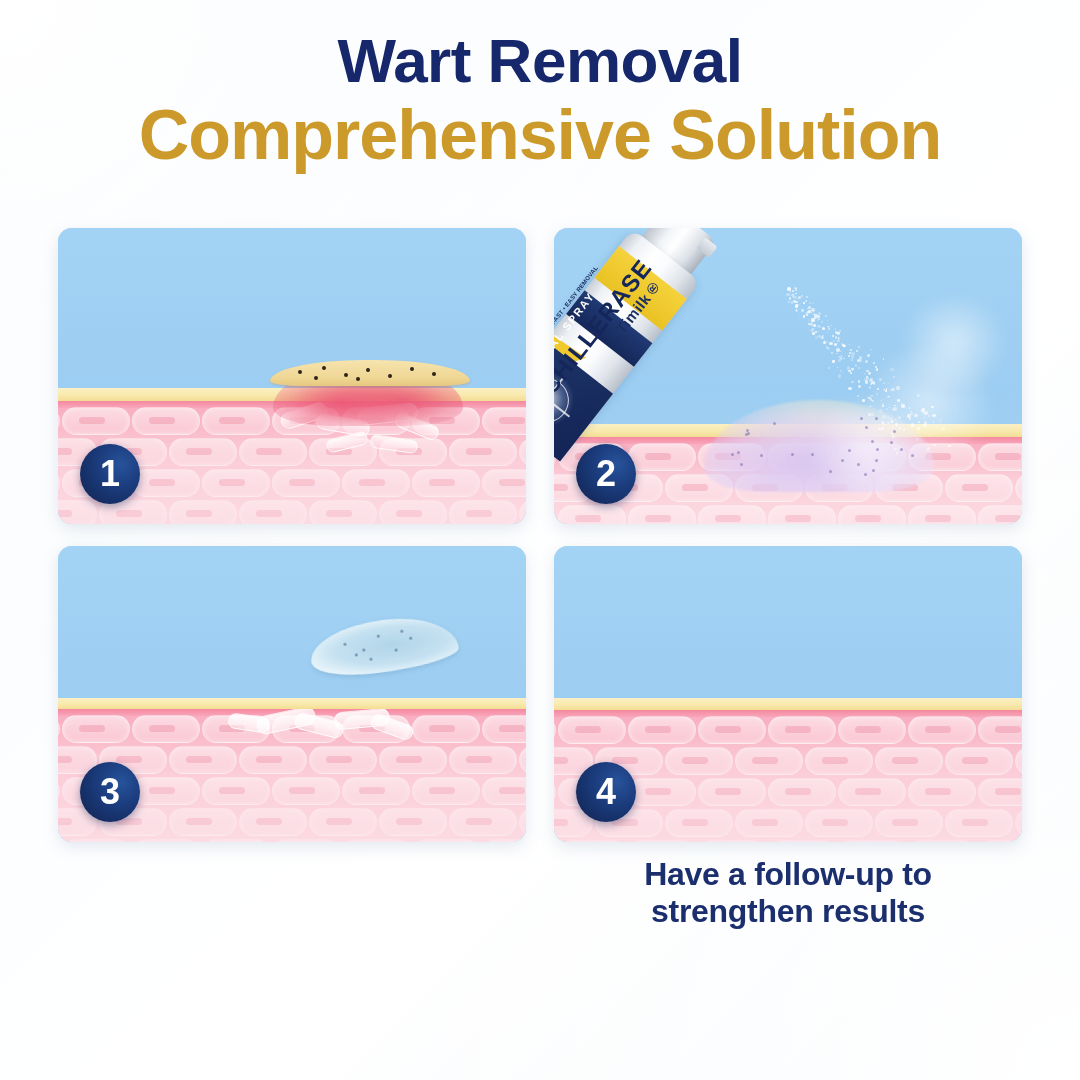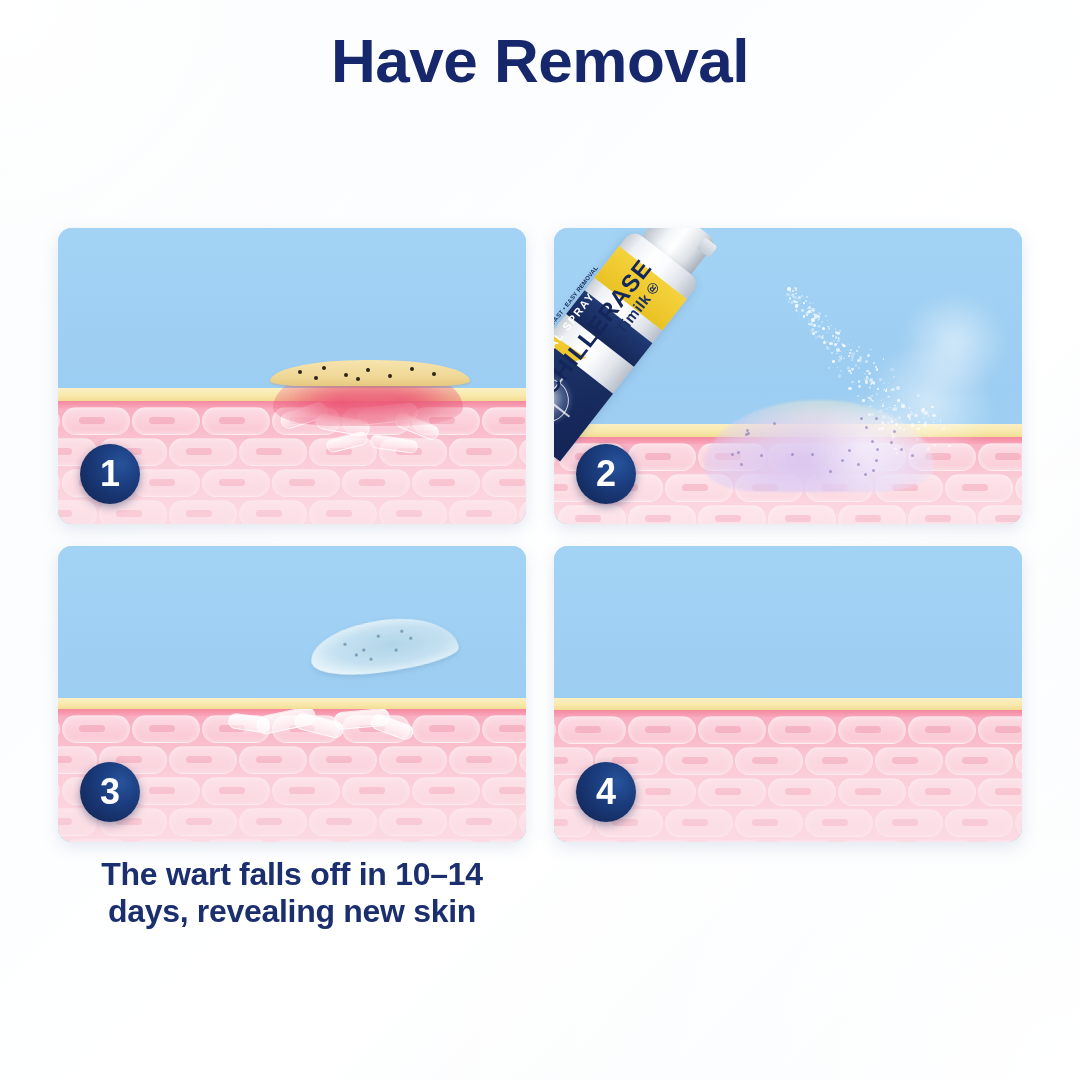--- a/index.html
+++ b/index.html
@@ -232,21 +232,22 @@
     letter-spacing:-0.3px;
     white-space:pre-line;
   }
 </style>
 </head>
 <body>
 
 <div class="stage">
 
   <div class="heading">
-    <div class="title-l1" style="color: rgb(22, 39, 107);">Have Removal</div>
+    <div class="title-l1" style="color: rgb(22, 39, 107);">Wart Removal</div>
+    <div class="title-l2" style="color: rgb(204, 154, 43);">Comprehensive Solution</div>
   </div>
 
   <div class="grid">
 
     <div class="step">
       <div class="panel">
         <div class="sky"></div>
         <div class="epidermis" style="top:160px"></div>
         <div class="dermis" style="top:173px">
           <div class="cells">
@@ -866,22 +867,20 @@
             <span style="left: 52px; top: 26px;"></span>
             <span style="left: 68px; top: 14px;"></span>
             <span style="left: 84px; top: 30px;"></span>
             <span style="left: 100px; top: 20px;"></span>
             <span style="left: 58px; top: 36px;"></span>
             <span style="left: 92px; top: 12px;"></span>
             <span style="left: 44px; top: 30px;"></span>
           </div>
         <div class="badge">3</div>
       </div>
-      <div class="caption" style="color: rgb(27, 47, 110);">The wart falls off in 10–14
-days, revealing new skin</div>
     </div>
 
     <div class="step">
       <div class="panel">
         <div class="sky"></div>
         <div class="epidermis" style="top:152px;height:12px"></div>
         <div class="dermis" style="top:164px">
           <div class="cells">
               <div class="cell" style="left: -66px; top: 6px; width: 66px; height: 26px; opacity: 0.92;"></div>
               <div class="cell" style="left: 4px; top: 6px; width: 66px; height: 26px; opacity: 0.92;">
@@ -976,16 +975,18 @@
               <div class="cell" style="left: 74px; top: 130px; width: 66px; height: 26px; opacity: 0.4;"></div>
               <div class="cell" style="left: 144px; top: 130px; width: 66px; height: 26px; opacity: 0.4;"></div>
               <div class="cell" style="left: 214px; top: 130px; width: 66px; height: 26px; opacity: 0.4;"></div>
               <div class="cell" style="left: 284px; top: 130px; width: 66px; height: 26px; opacity: 0.4;"></div>
               <div class="cell" style="left: 354px; top: 130px; width: 66px; height: 26px; opacity: 0.4;"></div>
               <div class="cell" style="left: 424px; top: 130px; width: 66px; height: 26px; opacity: 0.4;"></div>
             </div>
         </div>
         <div class="badge">4</div>
       </div>
+      <div class="caption" style="color: rgb(27, 47, 110);">Have a follow-up to
+strengthen results</div>
     </div>
 
   </div>
 </div>
 
 </body></html>

